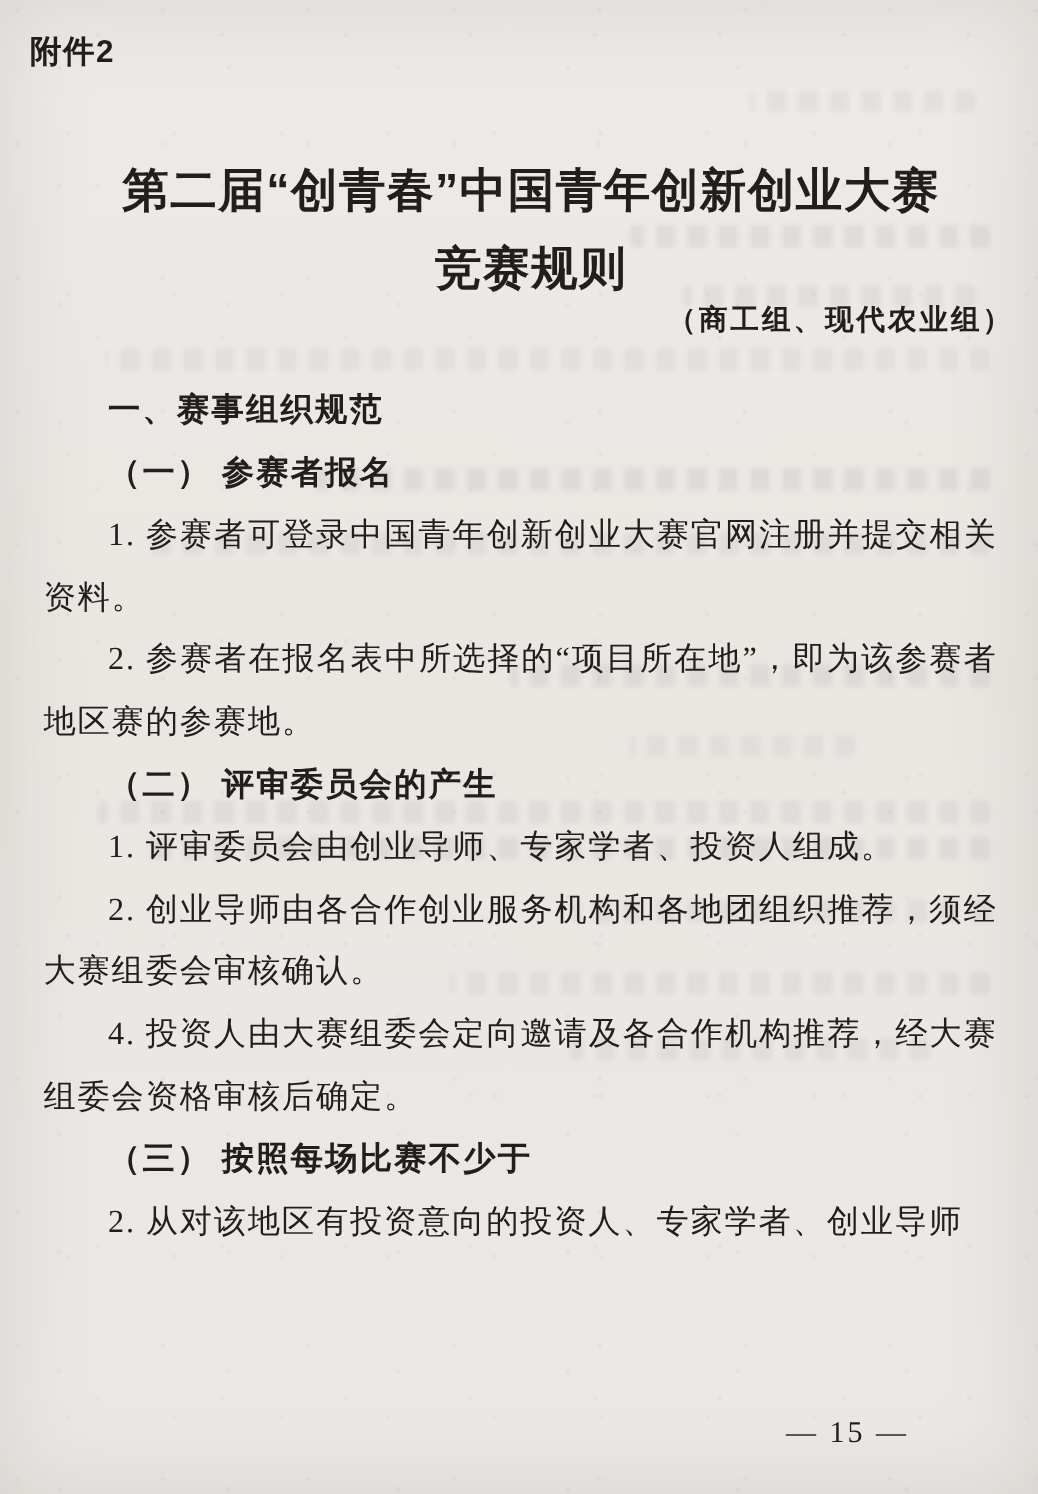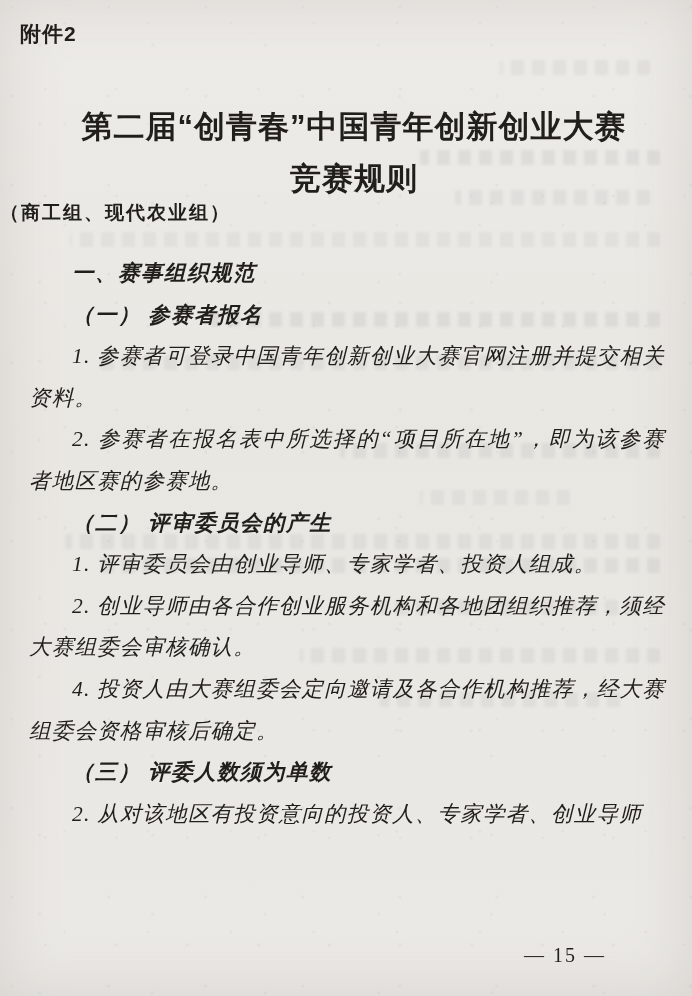--- a/index.html
+++ b/index.html
@@ -36,29 +36,28 @@
   .title-block {
     position: absolute; left: 0; right: 0; top: 101px;
     text-align: center;
     font-family: "Liberation Sans", sans-serif;
     font-weight: bold; font-size: 31px; line-height: 52px;
     letter-spacing: 1px;
     padding-left: 16px;
   }
   .subtitle {
     position: absolute; left: 0; right: 16px; top: 200px;
-    text-align: left;
+    text-align: right;
     font-weight: bold; font-size: 19px; letter-spacing: 2px;
   }
   .body-text {
     position: absolute; left: 29px; right: 27px; top: 253px;
     font-size: 21.5px; line-height: 41.6px;
     letter-spacing: 1.2px;
     text-align: justify;
-    font-style: italic;
   }
   .body-text p, .body-text h2, .body-text h3 {
     margin: 0; padding: 0;
     text-indent: 2em;
     font-size: 21.5px; line-height: 41.6px;
     font-weight: normal;
   }
   .body-text h2 {
     font-family: "Liberation Sans", sans-serif;
     font-weight: bold; letter-spacing: 1.5px;
@@ -111,17 +110,17 @@
 
 <div class="body-text">
   <h2>一、赛事组织规范</h2>
   <h3>（一） 参赛者报名</h3>
   <p>1. 参赛者可登录中国青年创新创业大赛官网注册并提交相关资料。</p>
   <p>2. 参赛者在报名表中所选择的“项目所在地”，即为该参赛者地区赛的参赛地。</p>
   <h3>（二） 评审委员会的产生</h3>
   <p>1. 评审委员会由创业导师、专家学者、投资人组成。</p>
   <p>2. 创业导师由各合作创业服务机构和各地团组织推荐，须经大赛组委会审核确认。</p>
   <p>4. 投资人由大赛组委会定向邀请及各合作机构推荐，经大赛组委会资格审核后确定。</p>
-  <h3>（三） 评委人数须为单数</h3>
+  <h3>（三） 按照每场比赛不少于</h3>
   <p>2. 从对该地区有投资意向的投资人、专家学者、创业导师</p>
 </div>
 
 <div class="page-number">— 15 —</div>
 
 </body></html>

